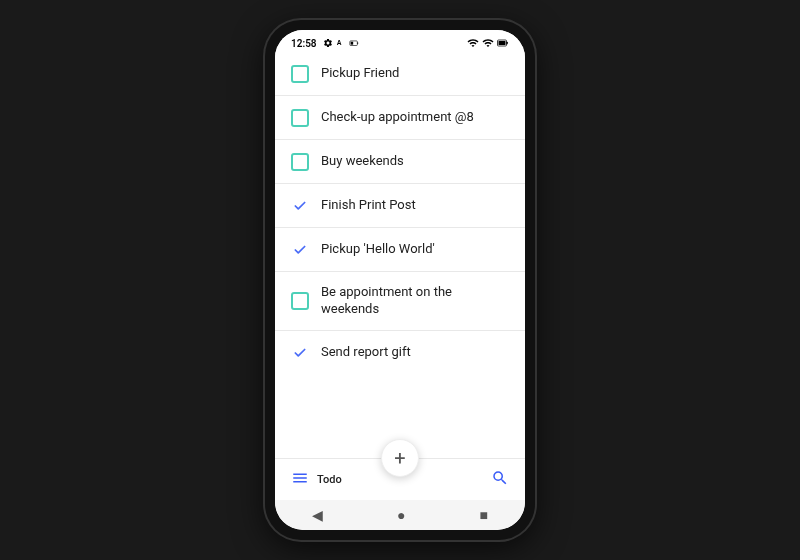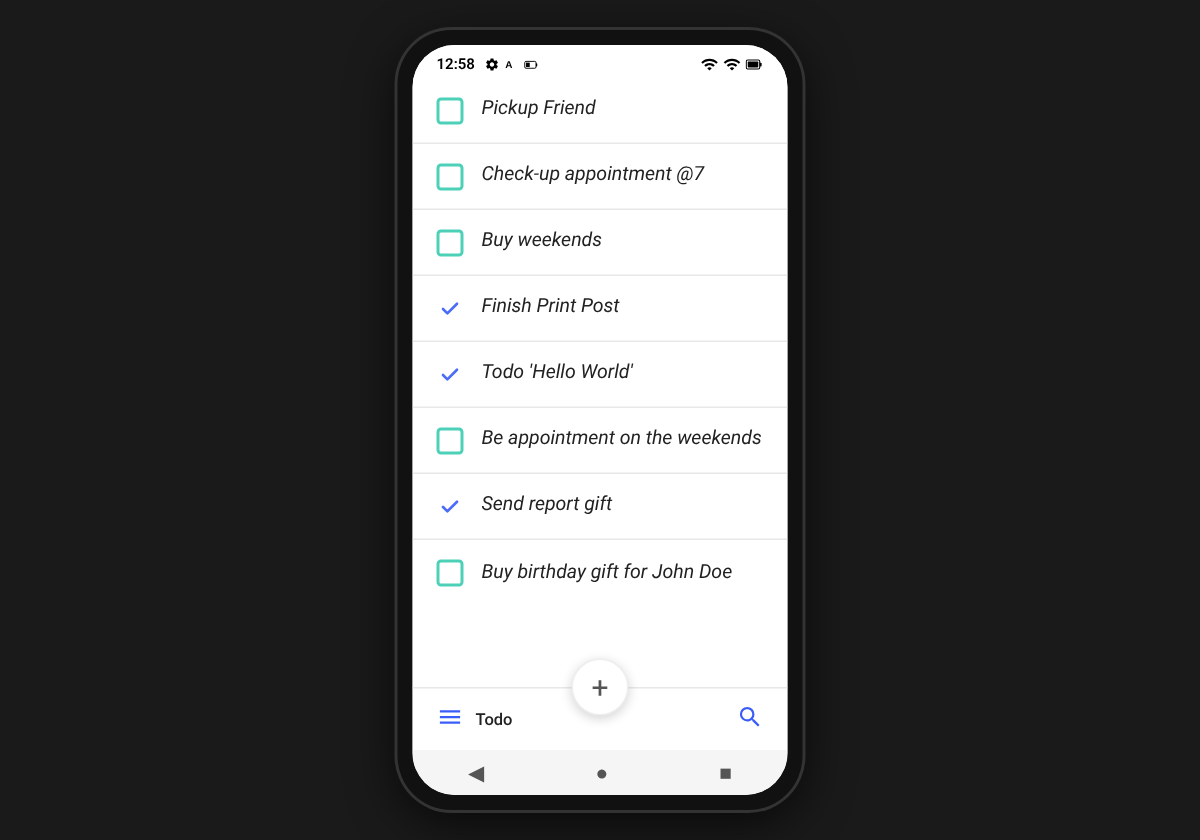--- a/index.html
+++ b/index.html
@@ -61,21 +61,20 @@
       height: 12px;
       fill: #000;
     }
 
     
     .content-area {
       flex: 1;
       overflow-y: auto;
       background: #fff;
       scrollbar-width: none;
-      font-style: italic;
     }
     .content-area::-webkit-scrollbar { display: none; }
 
     
     .todo-item {
       display: flex;
       align-items: center;
       padding: 12px 16px;
       border-bottom: 1px solid #e8e8e8;
       min-height: 44px;
@@ -221,21 +220,21 @@
 
     <div class="content-area">
 
       <div class="todo-item">
         <div class="checkbox-unchecked"></div>
         <span class="todo-text">Pickup Friend</span>
       </div>
 
       <div class="todo-item">
         <div class="checkbox-unchecked"></div>
-        <span class="todo-text">Check-up appointment @7</span>
+        <span class="todo-text">Check-up appointment @8</span>
       </div>
 
       <div class="todo-item">
         <div class="checkbox-unchecked"></div>
         <span class="todo-text">Buy weekends</span>
       </div>
 
       <div class="todo-item">
         <div class="checkbox-checked">
           <svg width="14" height="14" viewBox="0 0 24 24" fill="none" stroke="#4a6cf7" stroke-width="3" stroke-linecap="round" stroke-linejoin="round">
@@ -244,41 +243,37 @@
         </div>
         <span class="todo-text">Finish Print Post</span>
       </div>
 
       <div class="todo-item">
         <div class="checkbox-checked">
           <svg width="14" height="14" viewBox="0 0 24 24" fill="none" stroke="#4a6cf7" stroke-width="3" stroke-linecap="round" stroke-linejoin="round">
               <polyline points="20 6 9 17 4 12"></polyline>
             </svg>
         </div>
-        <span class="todo-text">Todo 'Hello World'</span>
+        <span class="todo-text">Pickup 'Hello World'</span>
       </div>
 
       <div class="todo-item">
         <div class="checkbox-unchecked"></div>
         <span class="todo-text">Be appointment on the weekends</span>
       </div>
 
       <div class="todo-item">
         <div class="checkbox-checked">
           <svg width="14" height="14" viewBox="0 0 24 24" fill="none" stroke="#4a6cf7" stroke-width="3" stroke-linecap="round" stroke-linejoin="round">
               <polyline points="20 6 9 17 4 12"></polyline>
             </svg>
         </div>
         <span class="todo-text">Send report gift</span>
       </div>
 
-      <div class="todo-item">
-        <div class="checkbox-unchecked"></div>
-        <span class="todo-text">Buy birthday gift for John Doe</span>
-      </div>
     </div>
 
     <div class="bottom-bar">
       <div class="fab">
         <span>+</span>
       </div>
       <span class="hamburger-icon">
         <svg width="18" height="18" viewBox="0 0 24 24" fill="#3a5cf7">
             <path d="M3 18h18v-2H3v2zm0-5h18v-2H3v2zm0-7v2h18V6H3z"></path>
           </svg>

